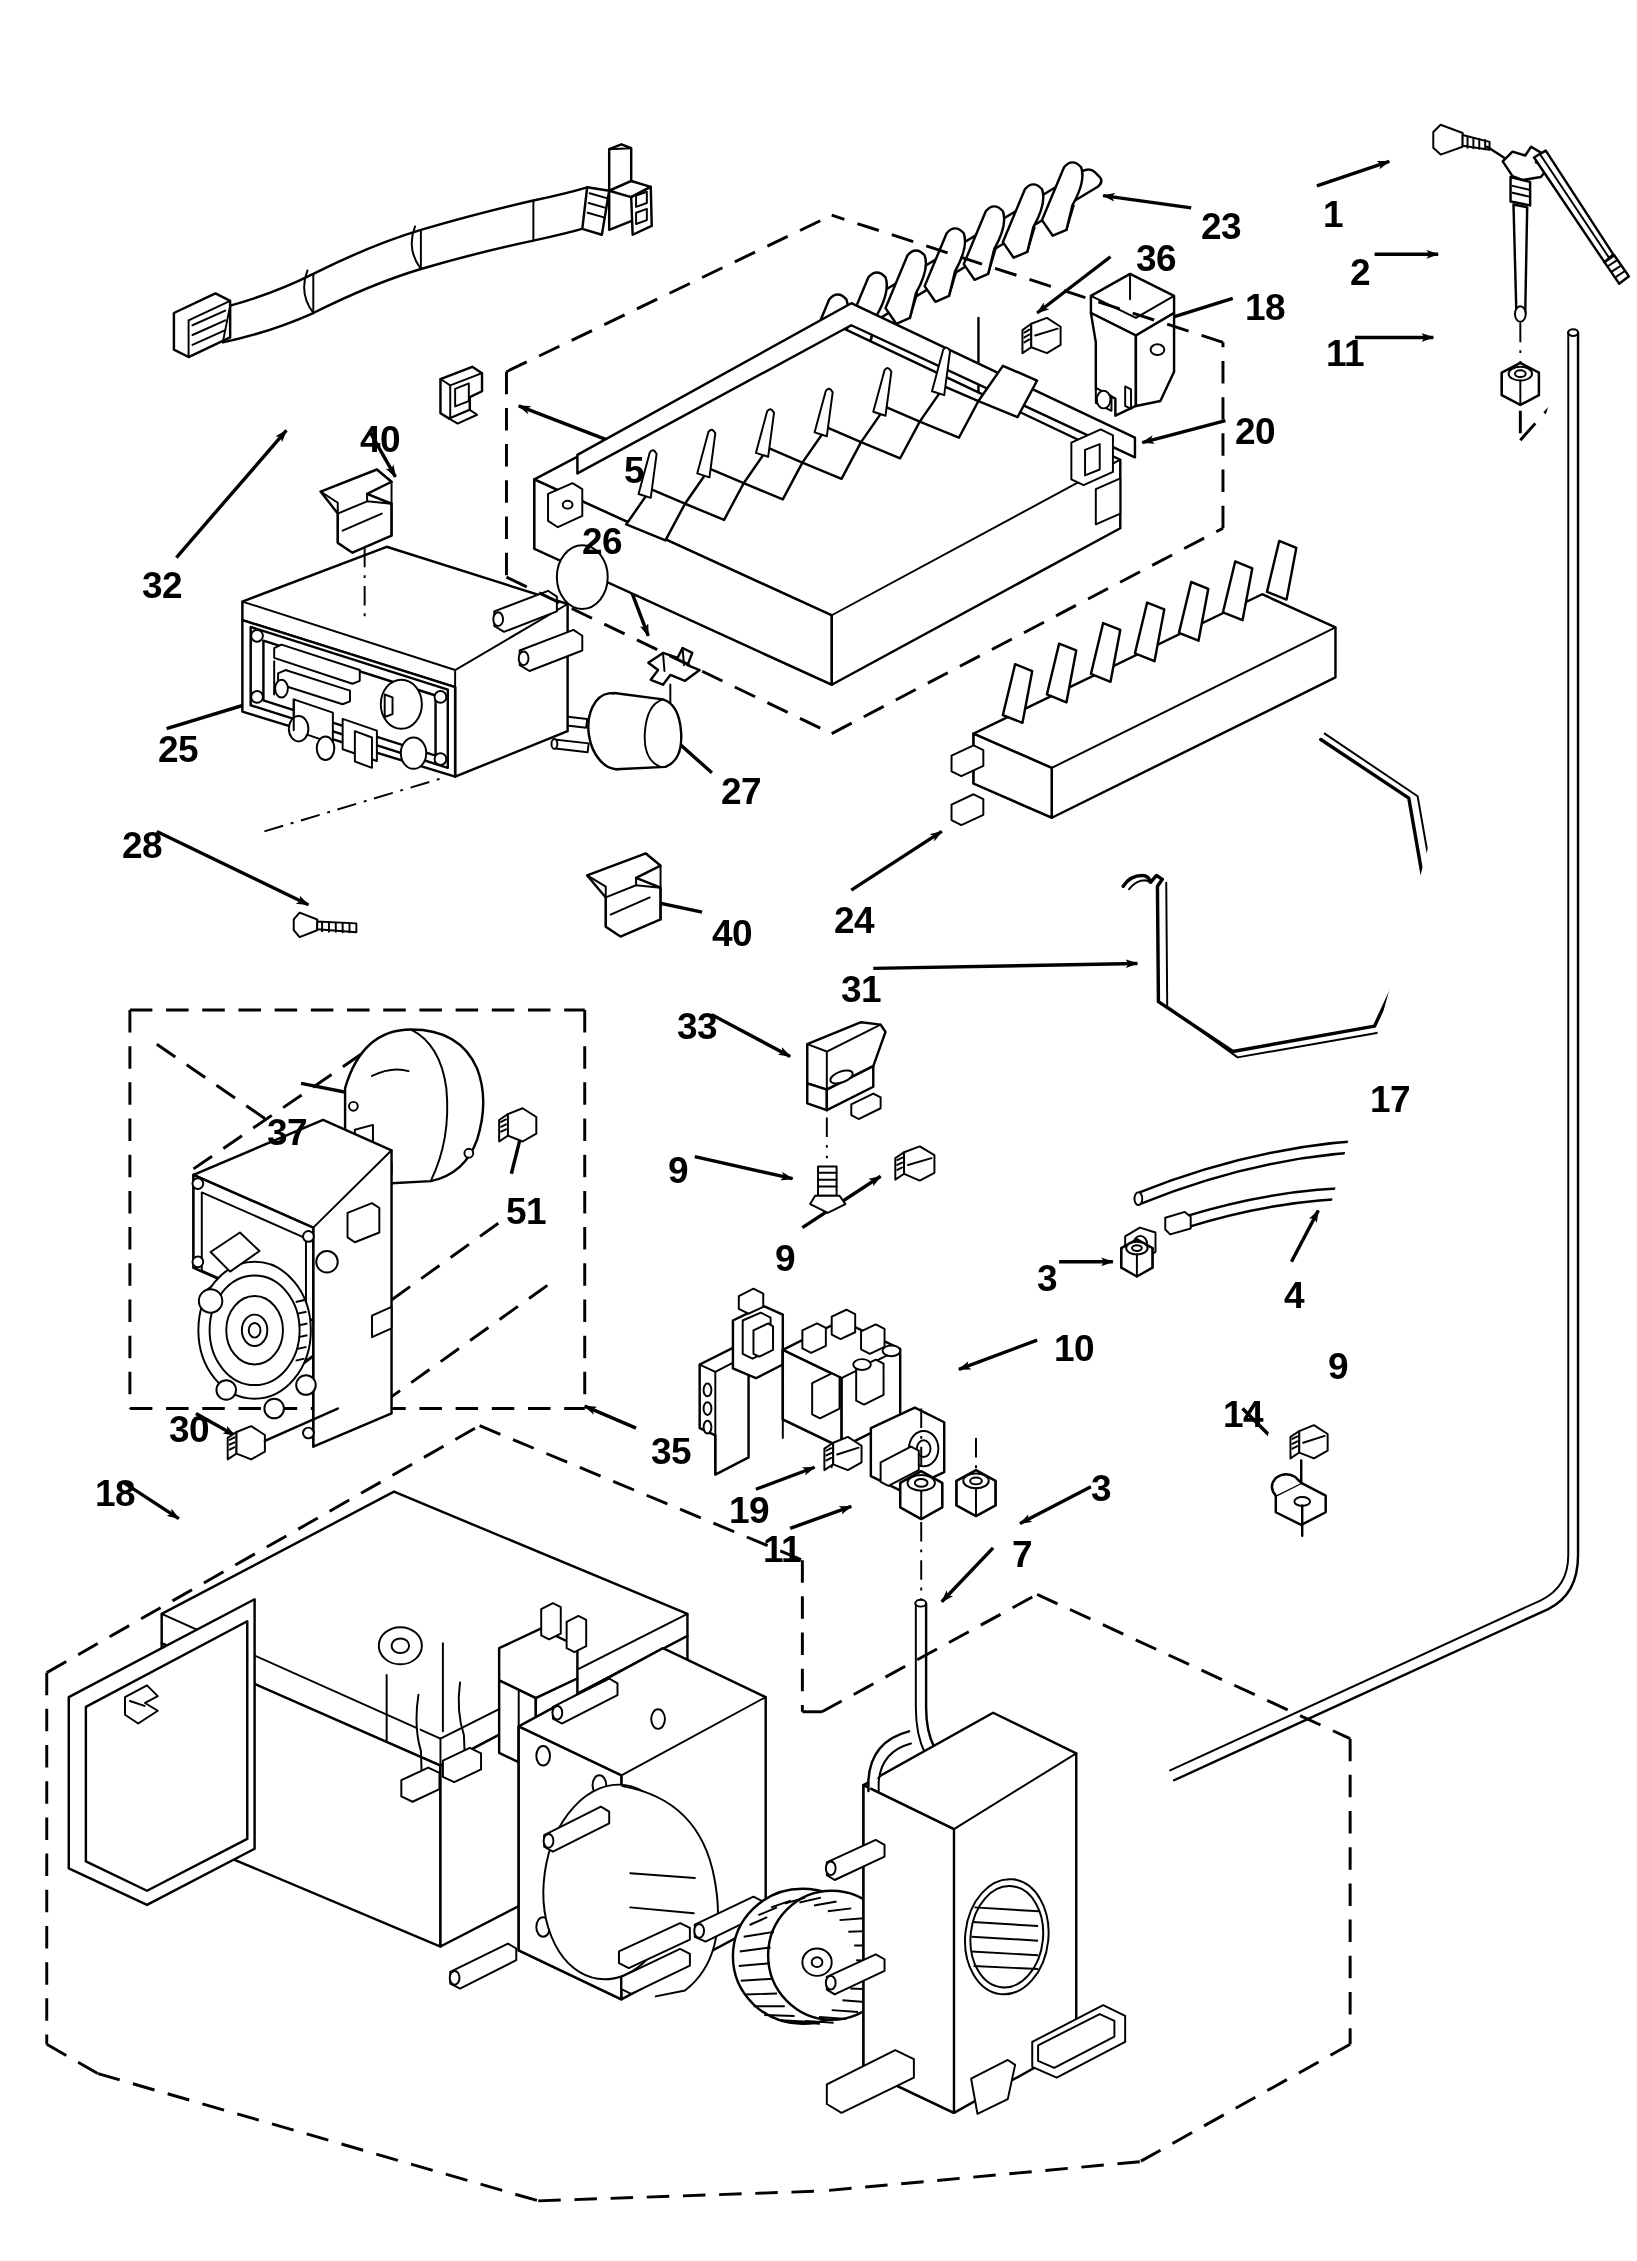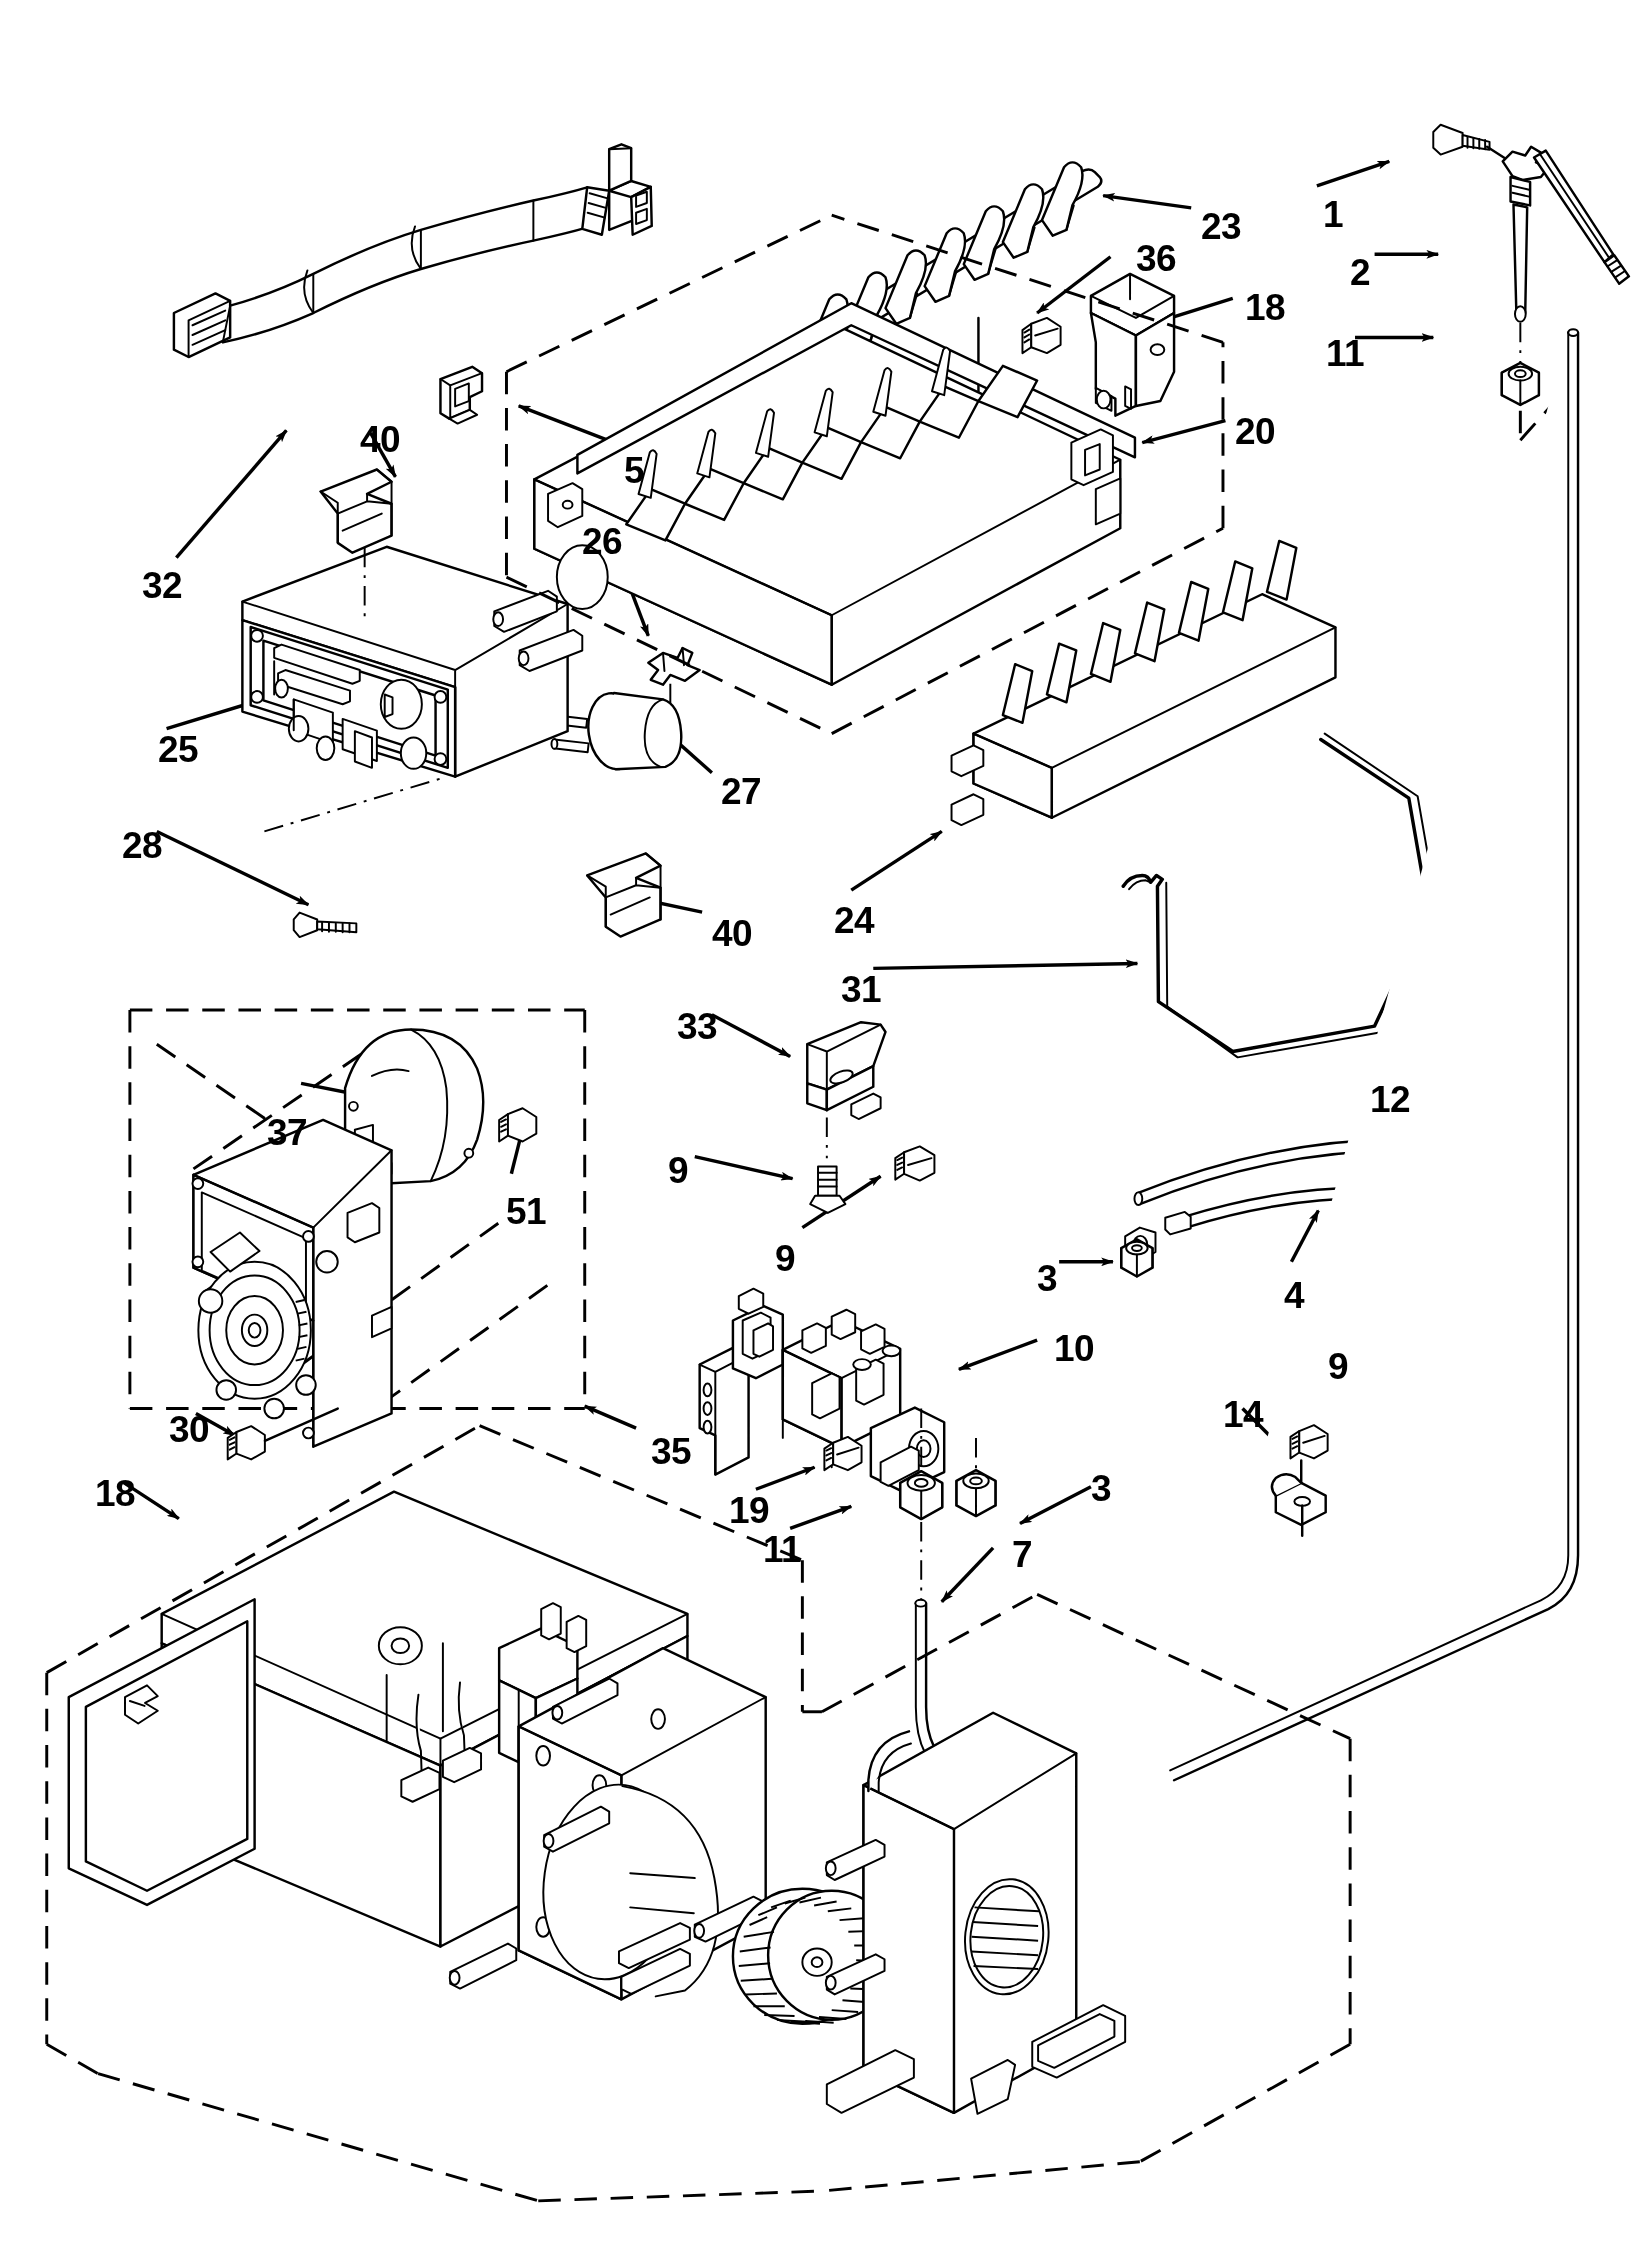--- a/index.html
+++ b/index.html
@@ -618,21 +618,21 @@
   <div class="callout" style="left:130px;top:731px;margin-left:28px;">25</div>
   <div class="callout" style="left:721px;top:773px;">27</div>
   <div class="callout" style="left:122px;top:827px;">28</div>
   <div class="callout" style="left:712px;top:915px;">40</div>
   <div class="callout" style="left:834px;top:902px;">24</div>
   <div class="callout" style="left:841px;top:971px;">31</div>
   <div class="callout" style="left:677px;top:1008px;">33</div>
   <div class="callout" style="left:668px;top:1152px;">9</div>
   <div class="callout" style="left:775px;top:1240px;">9</div>
   <div class="callout" style="left:1037px;top:1260px;">3</div>
-  <div class="callout" style="left:1370px;top:1081px;">12</div>
+  <div class="callout" style="left:1370px;top:1081px;">17</div>
   <div class="callout" style="left:1284px;top:1277px;">4</div>
   <div class="callout" style="left:267px;top:1083px;margin-top:31px;">37</div>
   <div class="callout" style="left:506px;top:1193px;">51</div>
   <div class="callout" style="left:1054px;top:1330px;">10</div>
   <div class="callout" style="left:169px;top:1411px;">30</div>
   <div class="callout" style="left:651px;top:1433px;">35</div>
   <div class="callout" style="left:1328px;top:1348px;">9</div>
   <div class="callout" style="left:1223px;top:1396px;">14</div>
   <div class="callout" style="left:729px;top:1492px;">19</div>
   <div class="callout" style="left:1091px;top:1470px;">3</div>

